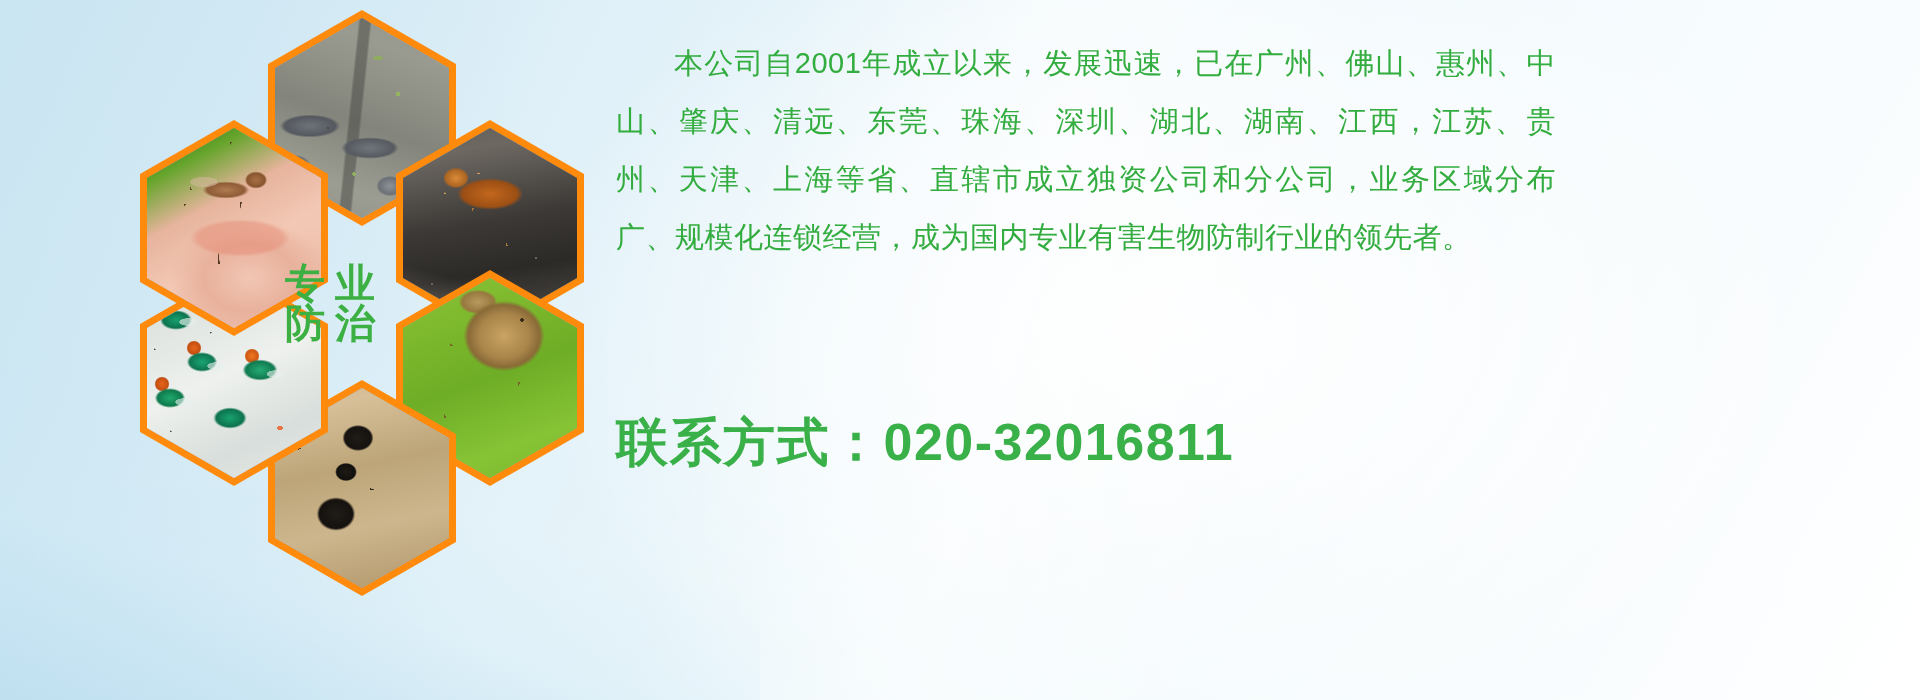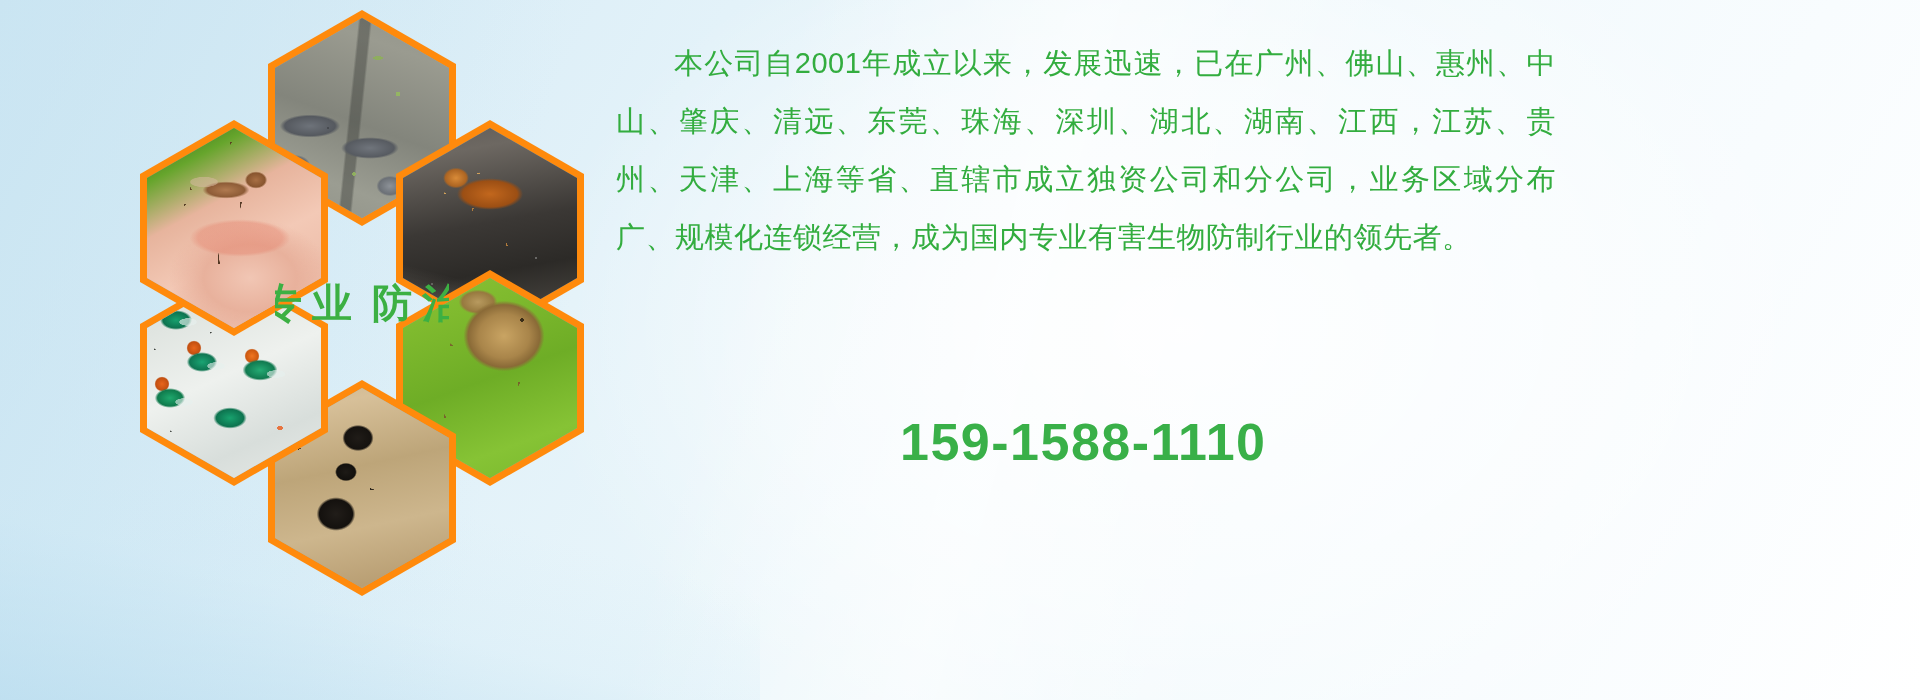--- a/index.html
+++ b/index.html
@@ -74,22 +74,22 @@
   .h-stink { left:304px; top:262px; }
   .h-ant   { left:176px; top:372px; }
   .h-fly   { left:48px;  top:262px; }
   .h-mosq  { left:48px;  top:112px; }
   .h-center{ left:176px; top:187px; }
 
   
   .hex.h-center{ background:transparent; }
   .hex.h-center .inner{
     background:transparent;
-    display:flex; flex-direction:row;
-    align-items:center; justify-content:center;
+    display:flex; flex-direction:column;
+    align-items:flex-start; justify-content:center;
     gap:0;
   }
   .brand-line{
     color:#3cb043;
     font-size:40px;
     font-weight:bold;
     letter-spacing:10px;
     text-indent:10px;
     line-height:1;
     white-space:nowrap;
@@ -328,16 +328,16 @@
       </div>
     </div>
 
   </div>
 
   <div id="copy">
     <p id="intro">本公司自2001年成立以来，发展迅速，已在广州、佛山、惠州、中山、肇庆、清远、东莞、珠海、深圳、湖北、湖南、江西，江苏、贵州、天津、上海等省、直辖市成立独资公司和分公司，业务区域分布广、规模化连锁经营，成为国内专业有害生物防制行业的领先者。</p>
   </div>
 
   <div id="contact">
-    <div class="row row2">159-1588-1110</div>
+    <div class="row row1">联系方式：020-32016811</div>
   </div>
 
 </div>
 
 </body></html>

